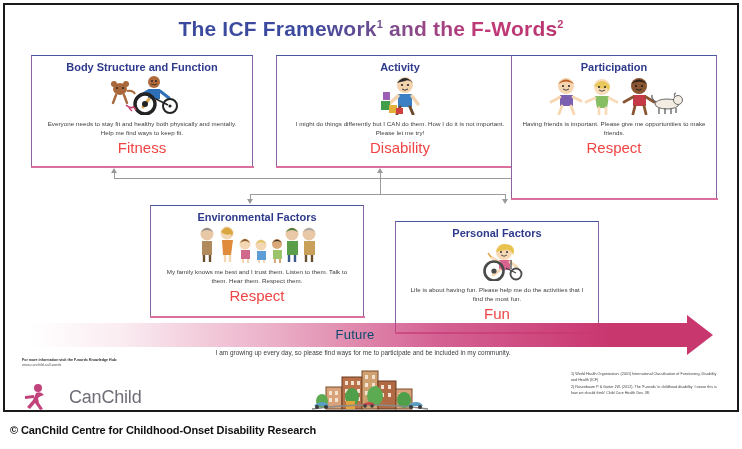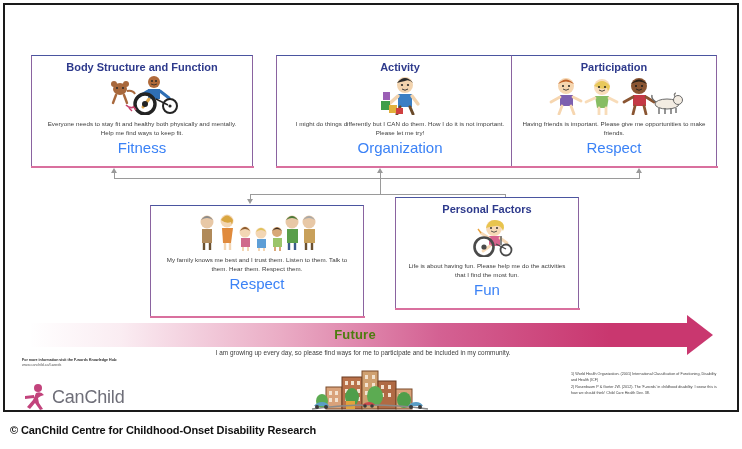--- a/index.html
+++ b/index.html
@@ -54,29 +54,29 @@
   .box-title {
     font-size: 11px; font-weight: bold; color: #2e3a8c;
     text-align: center; line-height: 1.1;
   }
   .box-art { flex: 0 0 auto; margin: 2px 0 1px 0; }
   .box-desc {
     font-size: 6.2px; color: #3a3a3a; text-align: center;
     line-height: 1.45; letter-spacing: .05px; padding: 0 4px;
   }
   .box-fword {
-    font-size: 15px; color: #3b82f6; font-weight: normal;
+    font-size: 15px; color: #ef4444; font-weight: normal;
     margin-top: 2px; line-height: 1.05;
   }
 
   #box-body      { left: 26px;  top: 50px;  width: 222px; height: 112px; }
   #box-activity  { left: 271px; top: 50px;  width: 248px; height: 112px; }
-  #box-particip  { left: 506px; top: 50px;  width: 206px; height: 112px; }
+  #box-particip  { left: 506px; top: 50px;  width: 206px; height: 144px; }
   #box-environ   { left: 145px; top: 200px; width: 214px; height: 112px; }
-  #box-personal  { left: 390px; top: 192px; width: 184px; height: 112px; }
+  #box-personal  { left: 390px; top: 216px; width: 204px; height: 112px; }
 
   
   .conn { position: absolute; background: #9a9a9a; }
   .conn-h { height: 1px; }
   .conn-v { width: 1px; }
   .arrowhead {
     position: absolute; width: 0; height: 0;
     border-left: 3px solid transparent; border-right: 3px solid transparent;
   }
   .arrow-up   { border-bottom: 5px solid #9a9a9a; }
@@ -88,36 +88,36 @@
     background: linear-gradient(90deg, rgba(209,72,127,0) 0%, rgba(209,72,127,.10) 14%, rgba(209,72,127,.45) 38%, rgba(201,58,120,.80) 62%, #c9376f 88%, #c9376f 100%);
   }
   .future-head {
     position: absolute; left: 682px; top: 310px;
     width: 0; height: 0;
     border-top: 20px solid transparent; border-bottom: 20px solid transparent;
     border-left: 26px solid #c9376f;
   }
   .future-label {
     position: absolute; left: 0; top: 318px; width: 700px;
-    text-align: center; font-size: 13px; font-weight: bold; color: #4d7c0f;
+    text-align: center; font-size: 13px; font-weight: normal; color: #0c4a6e;
     line-height: 24px; letter-spacing: .2px;
   }
   .future-desc {
     position: absolute; left: 0; top: 344px; width: 716px;
     text-align: center; font-size: 6.4px; color: #3a3a3a; letter-spacing: .05px;
   }
 
   
   .foot-note {
     position: absolute; left: 17px; top: 353px;
     font-size: 3.6px; color: #2b2b2b; line-height: 1.5; font-weight: bold;
   }
   .foot-note .url { font-weight: normal; color: #555; }
 
-  .canchild { position: absolute; left: 18px; top: 378px; display: flex; align-items: center; gap: 3px; }
+  .canchild { position: absolute; left: 18px; top: 378px; display: flex; align-items: center; gap: 20px; }
   .canchild-name { font-size: 18px; color: #6e6e78; letter-spacing: -.2px; }
 
   .refs {
     position: absolute; left: 566px; top: 366px; width: 152px;
     font-size: 3.7px; color: #3d3d3d; line-height: 1.65;
   }
   .refs p { margin-bottom: 1px; }
 
   .city { position: absolute; left: 303px; top: 360px; }
 
@@ -128,20 +128,23 @@
     letter-spacing: -.1px;
   }
 </style>
 </head>
 <body>
 
 <div id="root">
 
   <div class="poster">
 
+    <div class="title-wrap">
+      <span class="title"><span>The ICF Framework</span><sup>1</sup><span> and the F-Words</span><sup>2</sup></span>
+    </div>
 
     <div>
       <div class="conn conn-h" style="left:109px; top:173px; width:526px;"></div>
       <div class="conn conn-v" style="left:109px; top:168px; height:6px;"></div>
       <div class="conn conn-v" style="left:634px; top:168px; height:6px;"></div>
       <div class="arrowhead arrow-up" style="left:106px; top:163px;"></div>
       <div class="arrowhead arrow-up" style="left:372px; top:163px;"></div>
       <div class="arrowhead arrow-up" style="left:631px; top:163px;"></div>
       <div class="conn conn-v" style="left:375px; top:168px; height:22px;"></div>
       <div class="conn conn-h" style="left:245px; top:189px; width:256px;"></div>
@@ -196,21 +199,21 @@
           <path d="M29 21 l-9 8" stroke="#f2d3ae" stroke-width="3.4" stroke-linecap="round"></path>
           <path d="M43 21 l6 8" stroke="#f2d3ae" stroke-width="3.4" stroke-linecap="round"></path>
           <path d="M31 32 l-3 7 M41 32 l3 7" stroke="#6a4a2a" stroke-width="3" stroke-linecap="round"></path>
           <rect x="12" y="26" width="9" height="9" fill="#3f9e4a"></rect>
           <rect x="20" y="30" width="8" height="8" fill="#e2b13c"></rect>
           <rect x="27" y="33" width="7" height="6" fill="#cf4040"></rect>
           <rect x="14" y="17" width="7" height="8" fill="#9b5fb5"></rect>
         </svg>
       </div>
       <div class="box-desc">I might do things differently but I CAN do them. How I do it is not important. Please let me try!</div>
-      <div class="box-fword">Organization</div>
+      <div class="box-fword">Disability</div>
     </div>
 
     <div class="box" id="box-particip">
       <div class="box-title">Participation</div>
       <div class="box-art">
         <svg width="140" height="40" viewBox="0 0 140 40">
 
           <circle cx="22" cy="11" r="8" fill="#f6d6b0"></circle>
           <path d="M14 9 q8 -9 16 0 q-8 -5 -16 0z" fill="#c0622a"></path>
           <circle cx="19" cy="11" r="1" fill="#222"></circle>
@@ -243,20 +246,21 @@
           <path d="M131 22 q-2 -4 1 -4" stroke="#6a6a6a" stroke-width="1" fill="#d8cfc2"></path>
           <path d="M115 33 v6 M121 33 v6 M127 33 v6 M132 33 v5" stroke="#6a6a6a" stroke-width="1.4"></path>
           <path d="M112 27 q-5 -3 -4 -7" stroke="#6a6a6a" stroke-width="1.4" fill="none"></path>
         </svg>
       </div>
       <div class="box-desc">Having friends is important. Please give me opportunities to make friends.</div>
       <div class="box-fword">Respect</div>
     </div>
 
     <div class="box" id="box-environ">
+      <div class="box-title">Environmental Factors</div>
       <div class="box-art">
         <svg width="128" height="38" viewBox="0 0 128 38">
           <g>
             <circle cx="14" cy="9" r="6.5" fill="#e8c8a6"></circle>
               <path d="M8 7 q6 -8 12 0 q-6 -4 -12 0z" fill="#8c8c8c"></path>
             <path d="M9 16 h10 v14 h-10 z" fill="#b08a5a"></path>
             <path d="M11 30 v7 M17 30 v7" stroke="#6a5030" stroke-width="2.4"></path>
           </g>
           <g>
             <circle cx="34" cy="8" r="6.5" fill="#f3d6b4"></circle>

